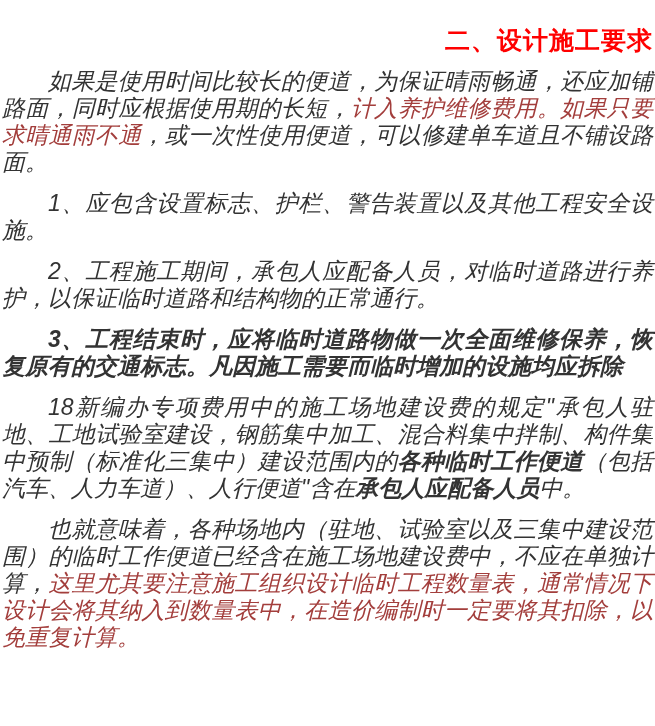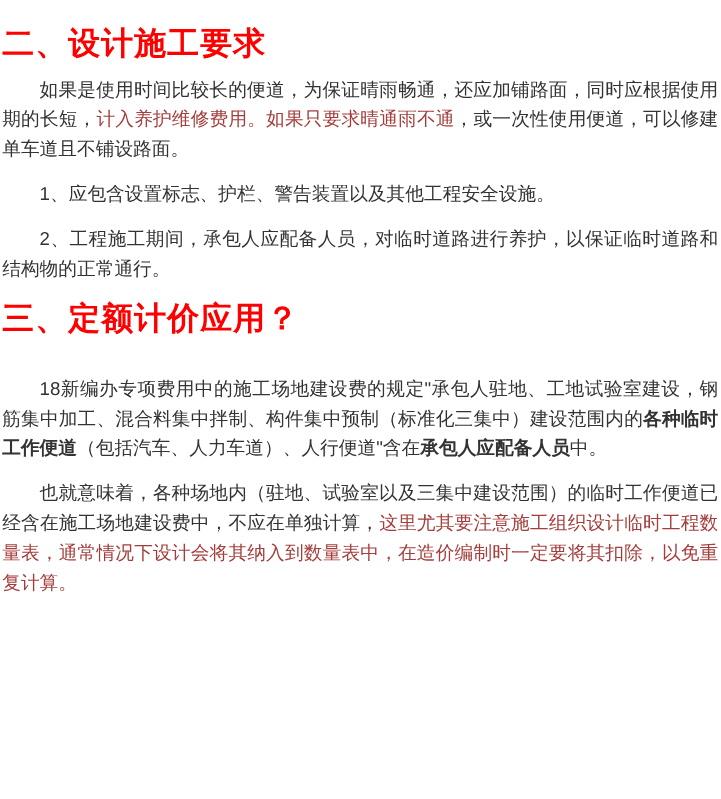--- a/index.html
+++ b/index.html
@@ -12,57 +12,58 @@
     height: 726px;
     overflow: hidden;
     font-family: "Liberation Sans", "DejaVu Sans", sans-serif;
   }
   .article {
     box-sizing: border-box;
     width: 655px;
     padding: 22px 2px 0 2px;
   }
   h2.heading {
-    font-size: 29px;
+    font-size: 25px;
     line-height: 36px;
     font-weight: bold;
-    text-align: left;
+    text-align: right;
     color: var(--heading-color, #ff0000);
     margin: 12px 0 10px 0;
     letter-spacing: 1px;
   }
   h2.heading:first-child {
     margin-top: 0;
   }
   h2.heading:not(:first-child) {
     margin: 14px 0 32px 0;
   }
   p.para {
-    font-size: 17px;
+    font-size: 23px;
     line-height: 27px;
     color: var(--body-color, #333333);
     margin: 0 0 14px 0;
     text-indent: 2em;
     text-align: justify;
+    font-style: italic;
   }
   p.para.bold {
     font-weight: bold;
   }
   span.run { }
   span.run.highlight {
     color: var(--highlight-color, #a33e3c);
   }
   span.run.bold {
     font-weight: bold;
   }
 </style>
 </head>
 <body style="background: rgb(255, 255, 255);">
 
 <div class="article">
     <h2 class="heading">二、设计施工要求</h2>
     <p class="para"><span class="run normal">如果是使用时间比较长的便道，为保证晴雨畅通，还应加铺路面，同时应根据使用期的长短，</span><span class="run highlight">计入养护维修费用。如果只要求晴通雨不通</span><span class="run normal">，或一次性使用便道，可以修建单车道且不铺设路面。</span></p>
     <p class="para"><span class="run normal">1、应包含设置标志、护栏、警告装置以及其他工程安全设施。</span></p>
     <p class="para"><span class="run normal">2、工程施工期间，承包人应配备人员，对临时道路进行养护，以保证临时道路和结构物的正常通行。</span></p>
-    <h2 class="heading">三、定额计价应用？</h2>
+    <p class="para bold"><span class="run normal">3、工程结束时，应将临时道路物做一次全面维修保养，恢复原有的交通标志。凡因施工需要而临时增加的设施均应拆除</span></p>
     <p class="para"><span class="run normal">18新编办专项费用中的施工场地建设费的规定"承包人驻地、工地试验室建设，钢筋集中加工、混合料集中拌制、构件集中预制（标准化三集中）建设范围内的</span><span class="run bold">各种临时工作便道</span><span class="run normal">（包括汽车、人力车道）、人行便道"含在</span><span class="run bold">承包人应配备人员</span><span class="run normal">中。</span></p>
     <p class="para"><span class="run normal">也就意味着，各种场地内（驻地、试验室以及三集中建设范围）的临时工作便道已经含在施工场地建设费中，不应在单独计算，</span><span class="run highlight">这里尤其要注意施工组织设计临时工程数量表，通常情况下设计会将其纳入到数量表中，在造价编制时一定要将其扣除，以免重复计算。</span></p>
   </div>
 
 </body></html>

